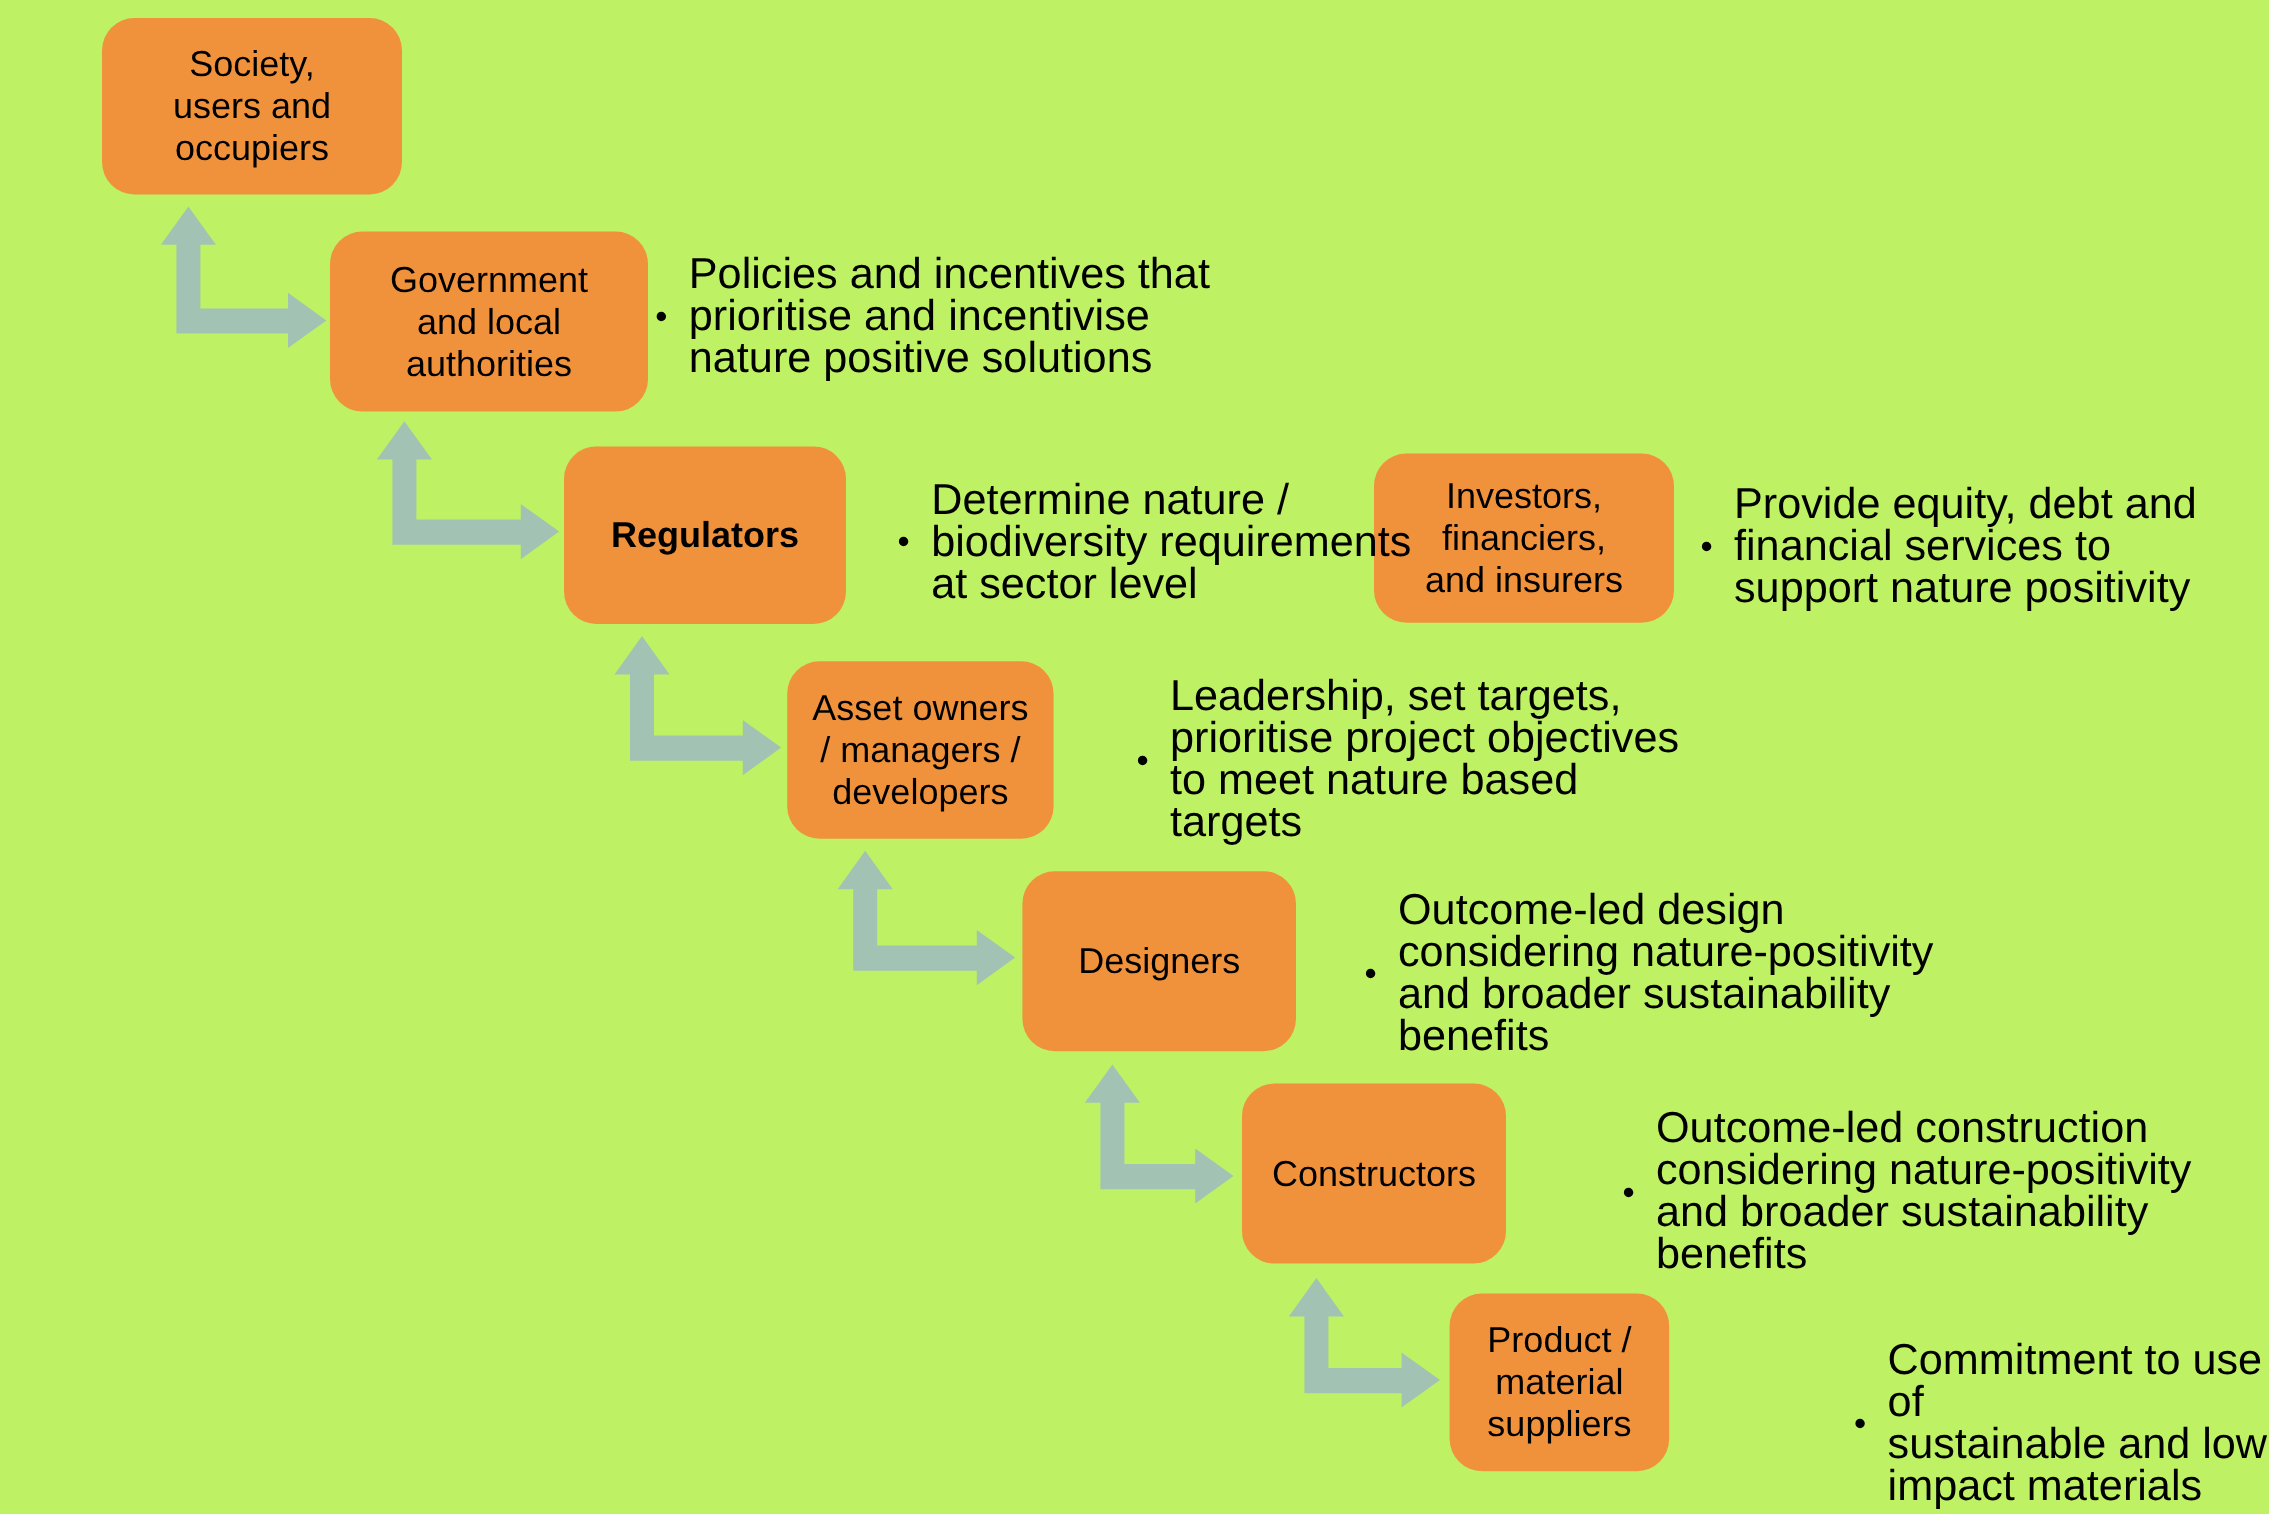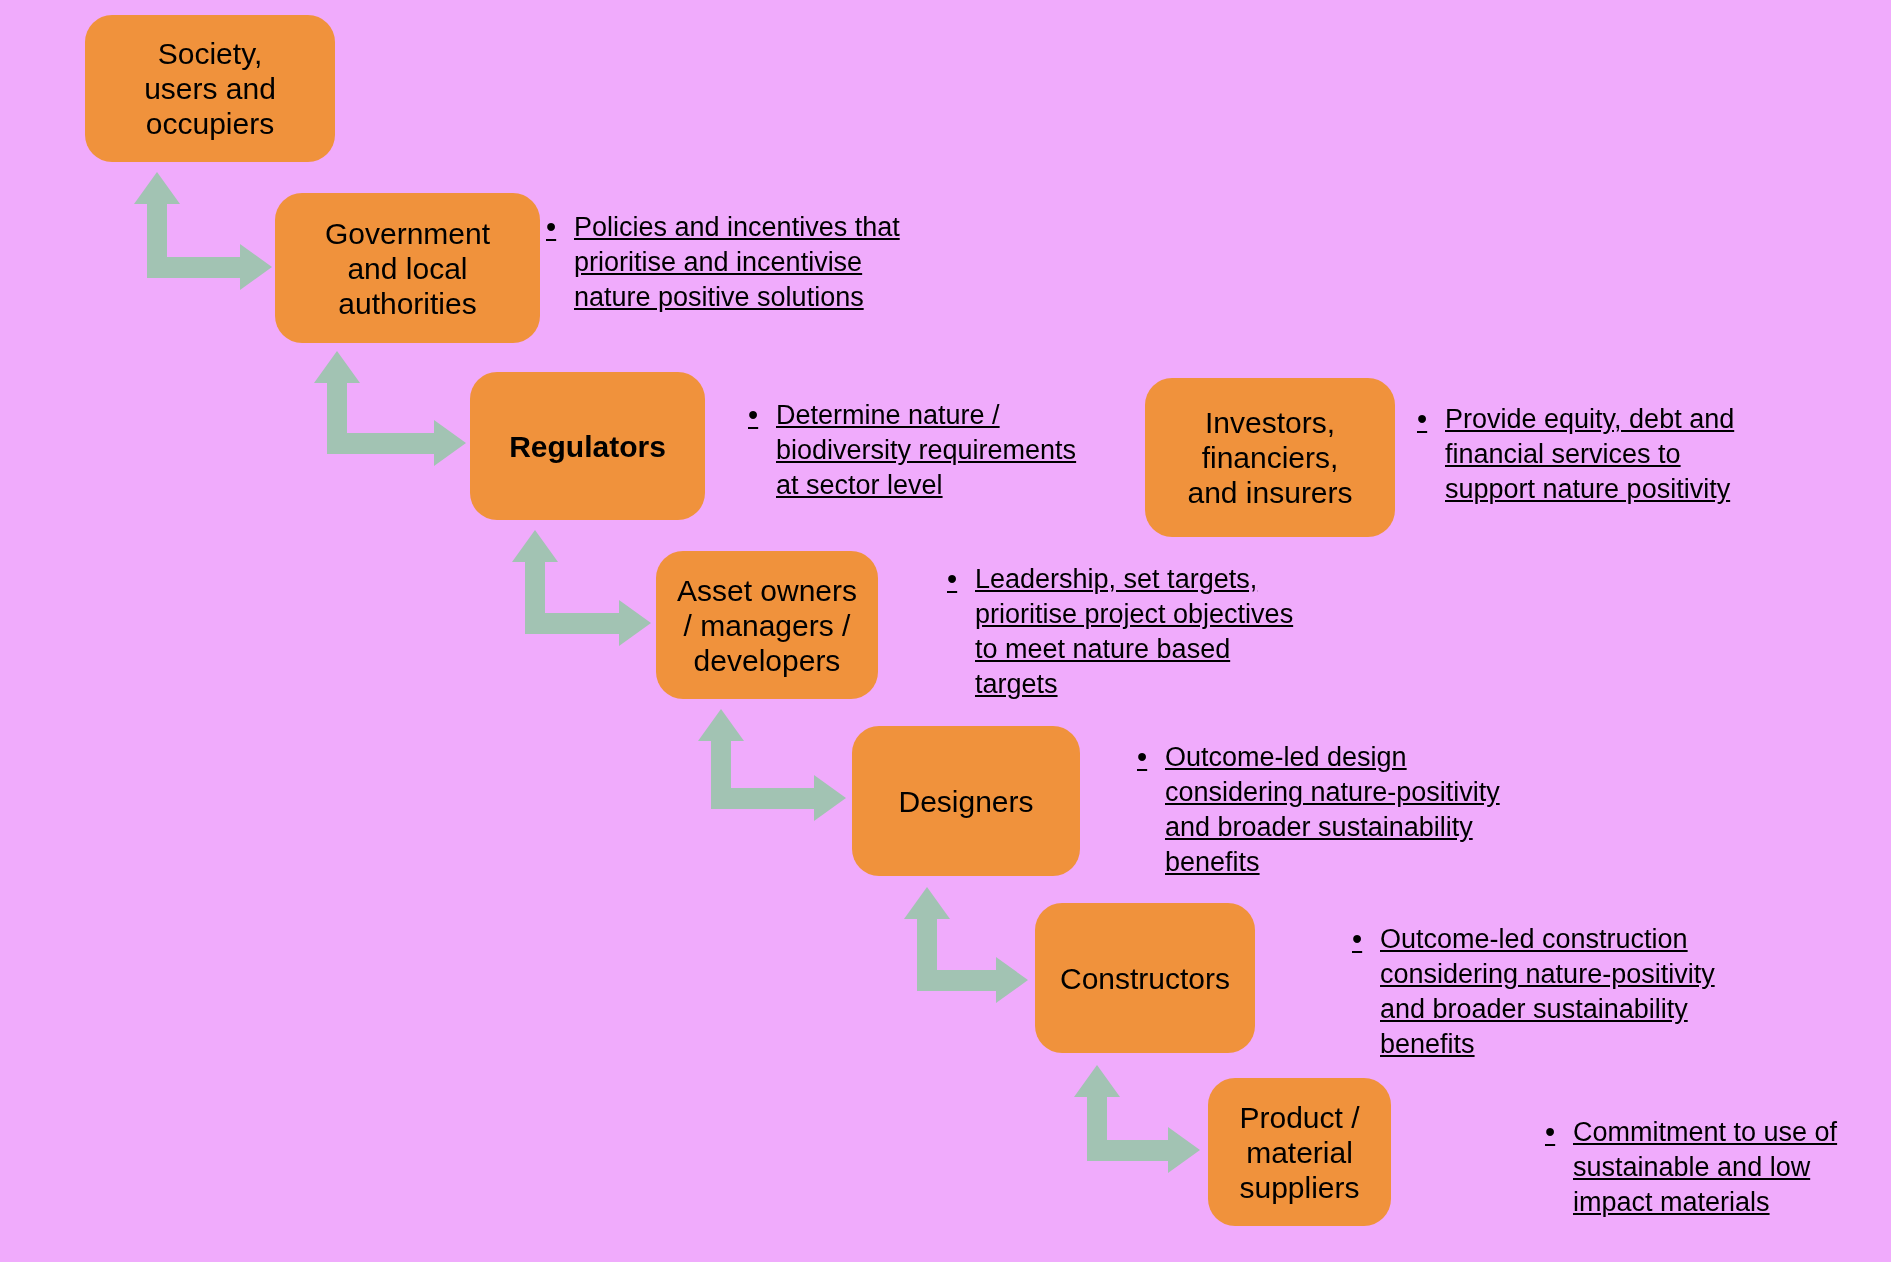--- a/index.html
+++ b/index.html
@@ -4,45 +4,44 @@
 <style>
   :root{
     --orange:#F0923C;
     --green:#A2C3B3;
     --ink:#000000;
   }
   html,body{margin:0;padding:0;background:#ffffff;}
   .canvas{
     position:relative;
     width:1891px;height:1262px;
-    background:#f0abfc;
+    background:#bef264;
     overflow:hidden;
     font-family:"Liberation Sans", sans-serif;
     color:var(--ink);
   }
   .arrow-layer{position:absolute;left:0;top:0;width:1891px;height:1262px;}
   .arrow-layer polygon{fill:var(--green);}
   .box{
     position:absolute;
     background:var(--orange);
     border-radius:27px;
     display:flex;align-items:center;justify-content:center;
     text-align:center;
   }
   .box .label{
     white-space:pre-line;
     font-size:30px;line-height:35px;
     color:var(--ink);
   }
   .bullet{
     position:absolute;
-    display:flex;align-items:flex-start;
-    font-size:27px;line-height:35px;
+    display:flex;align-items:center;
+    font-size:36px;line-height:35px;
     color:var(--ink);
-    text-decoration:underline;
   }
   .bullet .dot{width:28px;flex:0 0 28px;}
   .bullet .dot::before{content:"\2022";font-size:29px;}
   .bullet .note{white-space:pre-line;}
 </style>
 </head>
 <body>
 
 <div class="canvas">
 
@@ -64,21 +63,21 @@
   <div class="box" style="left:275px;top:193px;width:265px;height:150px;">
     <span class="label">Government
 and local
 authorities</span>
   </div>
 
   <div class="box" style="left:470px;top:372px;width:235px;height:148px;font-weight:bold;">
     <span class="label">Regulators</span>
   </div>
 
-  <div class="box" style="left:1145px;top:378px;width:250px;height:159px;">
+  <div class="box" style="left:1145px;top:378px;width:250px;height:141px;">
     <span class="label">Investors,
 financiers,
 and insurers</span>
   </div>
 
   <div class="box" style="left:656px;top:551px;width:222px;height:148px;">
     <span class="label">Asset owners
 / managers /
 developers</span>
   </div>

